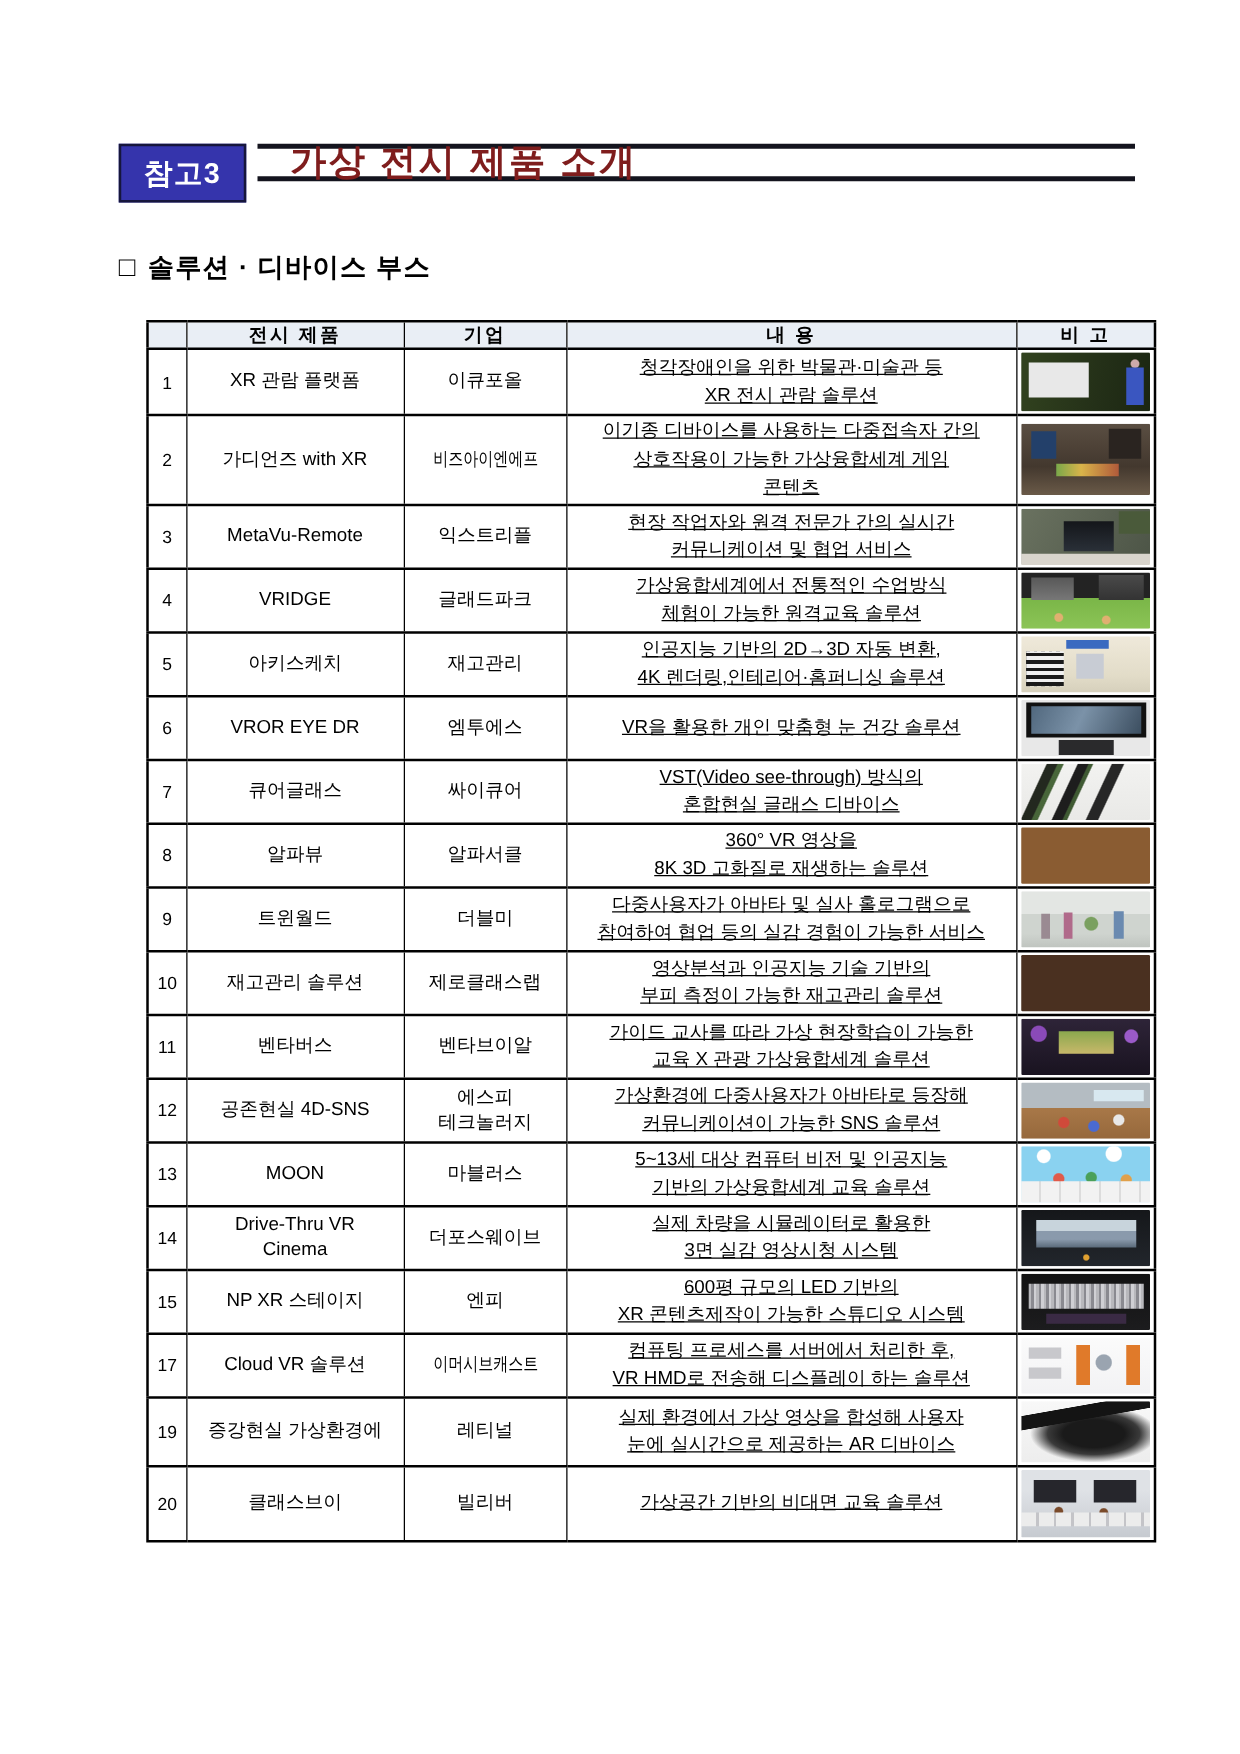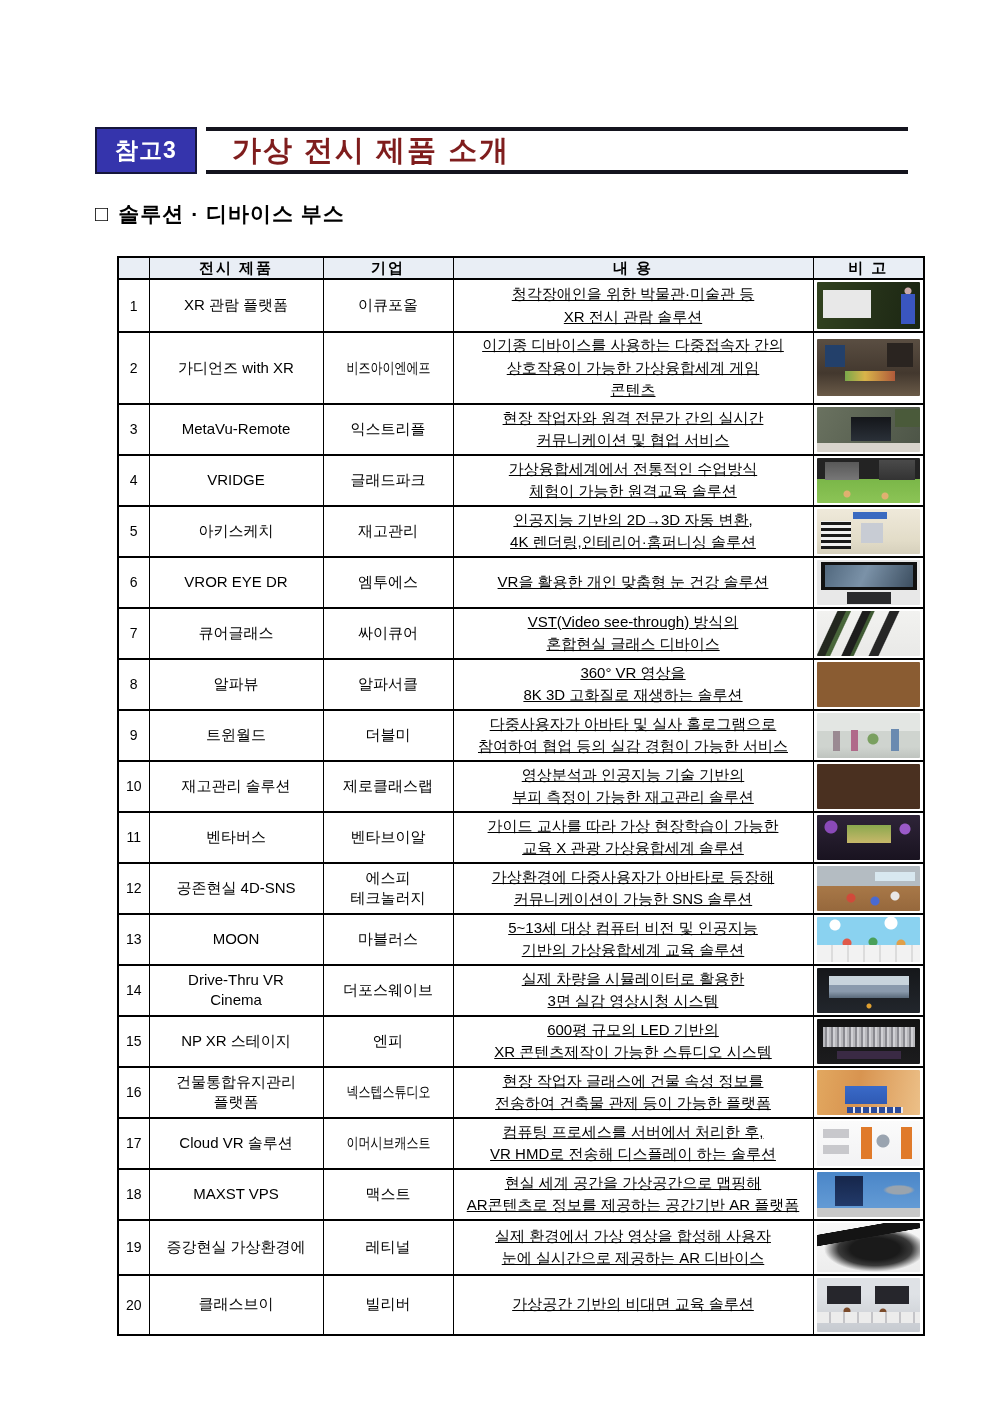--- a/index.html
+++ b/index.html
@@ -1,21 +1,21 @@
 <!DOCTYPE html>
 <html><head>
 <meta charset="utf-8">
 <style>
   * { margin:0; padding:0; box-sizing:border-box; }
   html,body { background:#ffffff; }
   body { width:992px; height:1403px; position:relative;
          font-family:"Liberation Sans","DejaVu Sans",sans-serif; color:#000; }
 
   
-  .hdr { position:absolute; left:95px; top:127px; width:813px; height:47px; display:flex; }
+  .hdr { position:absolute; left:95px; top:115px; width:813px; height:30px; display:flex; }
   .badge { width:102px; height:47px; background:#3534ac; border:2px solid #16163c;
            color:#fff; font-size:23px; font-weight:bold; display:flex;
            align-items:center; justify-content:center; letter-spacing:1px; }
   .titlebar { margin-left:9px; flex:1; border-top:4px solid #14141e; border-bottom:4px solid #14141e;
               display:flex; align-items:center; }
   .titlebar .t { font-size:29px; font-weight:bold; letter-spacing:2px; padding-left:26px; color:#7f1d1d; }
 
   
   .section { position:absolute; left:95px; top:200px; display:flex; align-items:center; }
   .section .mark { font-size:22px; font-weight:bold; margin-right:10px; }
@@ -330,48 +330,27 @@
       <td class="no">15</td>
       <td class="prod">NP XR 스테이지</td>
       <td class="comp">엔피</td>
       <td class="cont">600평 규모의 LED 기반의
 XR 콘텐츠제작이 가능한 스튜디오 시스템</td>
       <td class="note">
           <div class="thumb t15"></div>
         </td>
     </tr>
     <tr>
-      <td class="no">16</td>
-      <td class="prod">건물통합유지관리
-플랫폼</td>
-      <td class="comp"><span class="squeeze">넥스텝스튜디오</span></td>
-      <td class="cont">현장 작업자 글래스에 건물 속성 정보를
-전송하여 건축물 관제 등이 가능한 플랫폼</td>
-      <td class="note">
-          <div class="thumb t16"></div>
-        </td>
-    </tr>
-    <tr>
       <td class="no">17</td>
       <td class="prod">Cloud VR 솔루션</td>
       <td class="comp"><span class="squeeze">이머시브캐스트</span></td>
       <td class="cont">컴퓨팅 프로세스를 서버에서 처리한 후,
 VR HMD로 전송해 디스플레이 하는 솔루션</td>
       <td class="note">
           <div class="thumb t17"></div>
-        </td>
-    </tr>
-    <tr>
-      <td class="no">18</td>
-      <td class="prod">MAXST VPS</td>
-      <td class="comp">맥스트</td>
-      <td class="cont">현실 세계 공간을 가상공간으로 맵핑해
-AR콘텐츠로 정보를 제공하는 공간기반 AR 플랫폼</td>
-      <td class="note">
-          <div class="thumb t18"></div>
         </td>
     </tr>
     <tr class="h53">
       <td class="no">19</td>
       <td class="prod">증강현실 가상환경에</td>
       <td class="comp">레티널</td>
       <td class="cont">실제 환경에서 가상 영상을 합성해 사용자
 눈에 실시간으로 제공하는 AR 디바이스</td>
       <td class="note">
           <div class="thumb t19"></div>

